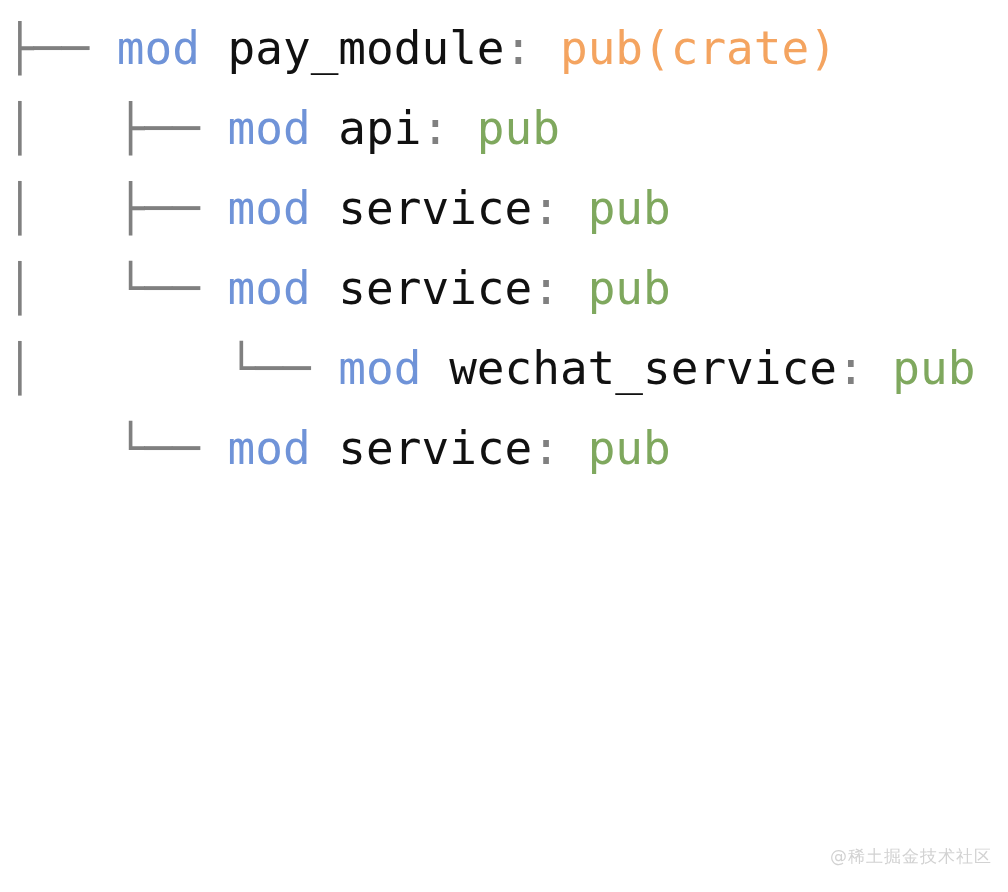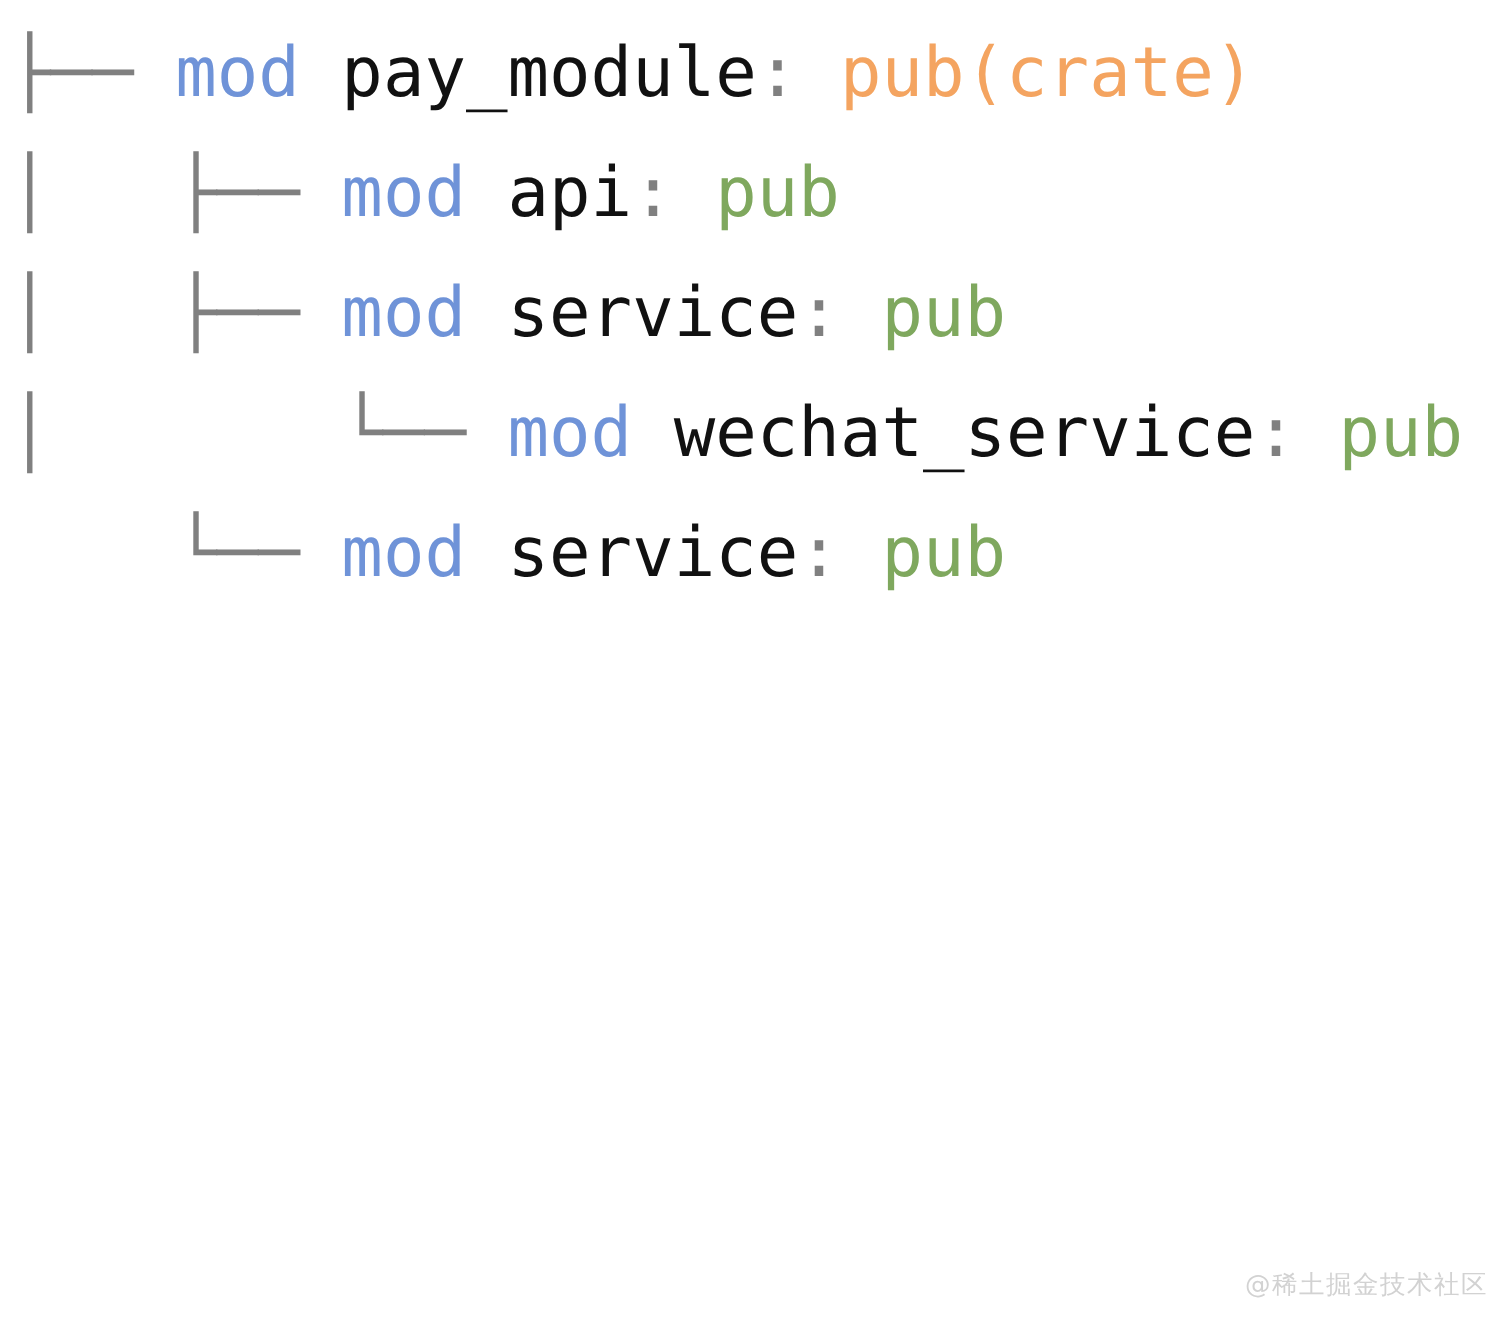--- a/index.html
+++ b/index.html
@@ -57,18 +57,19 @@
 </head>
 <body>
 
 <div id="tree-root">
 
 
   <div id="rows-container">
       <div class="tree-line"><span class="tok-guide">├── </span><span class="tok-kw">mod</span><span class="tok-name"> </span><span class="tok-name">pay_module</span><span class="tok-colon">:</span><span class="tok-name"> </span><span class="tok-vis-crate">pub(crate)</span></div>
       <div class="tree-line"><span class="tok-guide">│   ├── </span><span class="tok-kw">mod</span><span class="tok-name"> </span><span class="tok-name">api</span><span class="tok-colon">:</span><span class="tok-name"> </span><span class="tok-vis-pub">pub</span></div>
       <div class="tree-line"><span class="tok-guide">│   ├── </span><span class="tok-kw">mod</span><span class="tok-name"> </span><span class="tok-name">service</span><span class="tok-colon">:</span><span class="tok-name"> </span><span class="tok-vis-pub">pub</span></div>
+      <div class="tree-line"><span class="tok-guide">│   └── </span><span class="tok-kw">mod</span><span class="tok-name"> </span><span class="tok-name">service</span><span class="tok-colon">:</span><span class="tok-name"> </span><span class="tok-vis-pub">pub</span></div>
       <div class="tree-line"><span class="tok-guide">│       └── </span><span class="tok-kw">mod</span><span class="tok-name"> </span><span class="tok-name">wechat_service</span><span class="tok-colon">:</span><span class="tok-name"> </span><span class="tok-vis-pub">pub</span></div>
       <div class="tree-line"><span class="tok-guide">    └── </span><span class="tok-kw">mod</span><span class="tok-name"> </span><span class="tok-name">service</span><span class="tok-colon">:</span><span class="tok-name"> </span><span class="tok-vis-pub">pub</span></div>
     </div>
 
   <div id="watermark">@稀土掘金技术社区</div>
 </div>
 
 </body></html>

